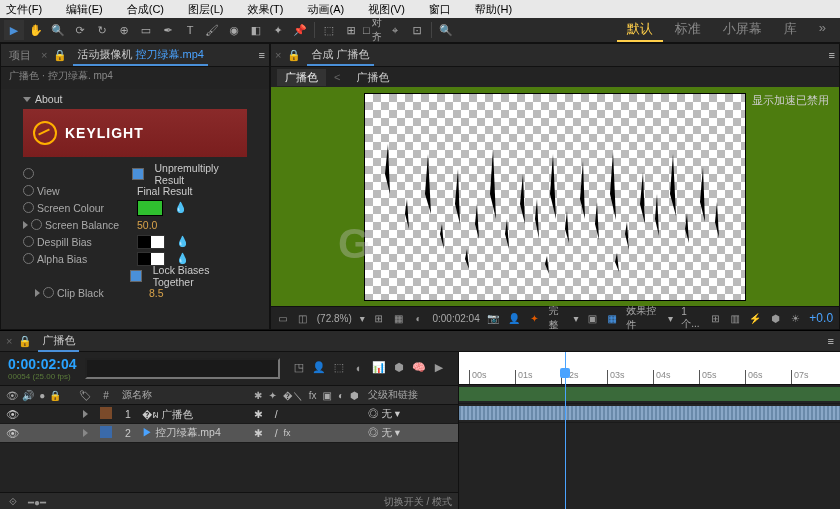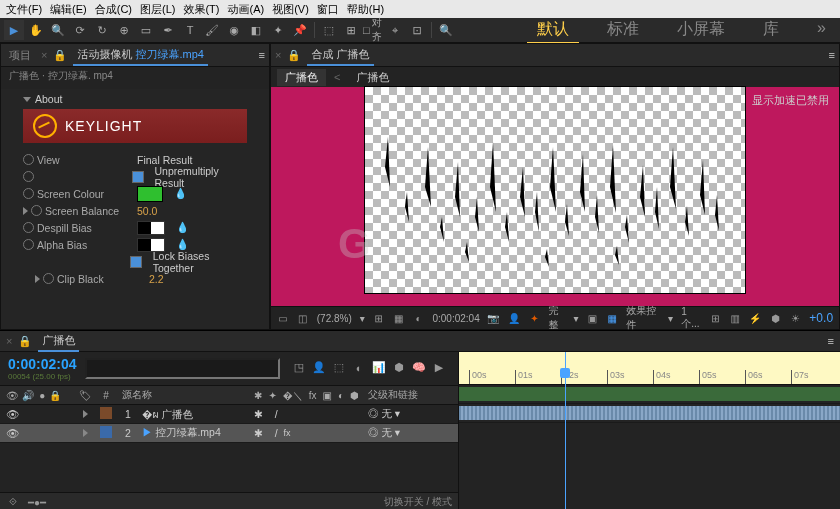--- a/index.html
+++ b/index.html
@@ -1,52 +1,52 @@
 <!DOCTYPE html>
 <html><head>
 <meta charset="utf-8">
 <style>
 html,body{margin:0;padding:0;width:840px;height:509px;background:#1e1e1e;font-family:"Microsoft YaHei",Arial,sans-serif;font-size:11px;color:#ccc;overflow:hidden}
-.menubar{height:18px;background:#e8e8e8;color:#000;display:flex;align-items:center;padding:0 6px;gap:8px;font-size:11px}
+.menubar{height:18px;background:#e8e8e8;color:#000;display:flex;align-items:center;padding:0 6px;gap:24px;font-size:11px}
 .menubar span{cursor:default}
 .toolbar{height:24px;background:#2a2a2a;display:flex;align-items:center;padding:0 4px;gap:2px;border-bottom:1px solid #111}
 .tool-btn{width:20px;height:20px;display:flex;align-items:center;justify-content:center;color:#aaa}
 .tool-btn.sel{background:#333;color:#4a90d9}
 .tool-sep{width:1px;height:16px;background:#444;margin:0 2px}
-.ws-tabs{margin-left:auto;display:flex;gap:18px;color:#888;font-size:16px}
+.ws-tabs{margin-left:auto;display:flex;gap:2px;color:#888;font-size:13px}
 .ws-tab{padding:2px 10px}
 .ws-tab.active{color:#ffcf4a;border-bottom:2px solid #ffcf4a}
 .main{display:flex;height:287px}
 .panel{background:#252525;border:1px solid #111;display:flex;flex-direction:column}
 .panel-left{width:268px}
 .panel-right{flex:1}
 .panel-tabs{height:22px;display:flex;align-items:center;padding:0 4px;gap:6px;background:#2a2a2a;border-bottom:1px solid #111;font-size:11px}
 .ptab{padding:2px 4px;color:#888}
 .ptab.active{color:#ccc;border-bottom:2px solid #4a90d9}
 .ptab .link{color:#4aa3ff}
 .crumb{height:18px;padding:2px 8px;font-size:10px;color:#888;background:#232323}
 .fx-body{flex:1;overflow:hidden;padding:4px 22px;font-size:10.5px}
 .fx-head{display:flex;align-items:center;gap:4px;color:#ccc;margin-bottom:4px}
-.keylight{height:34px;background:linear-gradient(#8a2a2a,#7a1e1e);display:flex;align-items:center;padding:0 10px;margin:4px 0 8px 0;color:#fff;font-weight:normal;font-size:14px;letter-spacing:1px}
+.keylight{height:48px;background:linear-gradient(#8a2a2a,#7a1e1e);display:flex;align-items:center;padding:0 10px;margin:4px 0 8px 0;color:#fff;font-weight:bold;font-size:14px;letter-spacing:1px}
 .keylight .klogo{width:20px;height:20px;border:2px solid #ffb000;border-radius:50%;margin-right:8px;position:relative}
 .keylight .klogo:after{content:"";position:absolute;left:3px;top:8px;width:12px;height:2px;background:#ffb000;transform:rotate(-25deg)}
 .prop{display:flex;align-items:center;height:17px;gap:4px}
 .prop .lbl{width:110px;color:#aaa;display:flex;align-items:center;gap:3px}
 .prop .val{color:#d8a24a}
 .prop .cb{width:10px;height:10px;border:1px solid #666;background:#4a90d9;display:inline-block}
 .swatch{width:24px;height:14px;background:#2fbf2f;border:1px solid #000;display:inline-block}
 .eyedrop{width:14px;height:14px;color:#aaa}
 .tri{display:inline-block;width:0;height:0;border-top:4px solid transparent;border-bottom:4px solid transparent;border-left:5px solid #888}
 .tri.d{border-left:4px solid transparent;border-right:4px solid transparent;border-top:5px solid #888;border-bottom:0}
 .stop{width:9px;height:9px;border:1px solid #777;border-radius:50%;display:inline-block}
 .bw{width:26px;height:12px;background:linear-gradient(90deg,#000 50%,#fff 50%);border:1px solid #333;display:inline-block}
 .comp-sub{height:20px;display:flex;align-items:center;padding:0 6px;gap:8px;background:#232323;font-size:11px}
 .comp-sub .ctab{padding:1px 8px;color:#ccc}
 .comp-sub .ctab.active{background:#333;color:#eee}
-.viewer{flex:1;background:#be185d;position:relative;display:flex;align-items:flex-start;justify-content:center}
+.viewer{flex:1;background:#4d7c0f;position:relative;display:flex;align-items:center;justify-content:center}
 .checker{width:380px;height:206px;background-image:linear-gradient(45deg,#bbb 25%,transparent 25%),linear-gradient(-45deg,#bbb 25%,transparent 25%),linear-gradient(45deg,transparent 75%,#bbb 75%),linear-gradient(-45deg,transparent 75%,#bbb 75%);background-size:16px 16px;background-position:0 0,0 8px,8px -8px,-8px 0;background-color:#fff;position:relative;box-shadow:0 0 0 1px #000}
 .checker svg{position:absolute;inset:0}
 .gpu-off{position:absolute;top:6px;right:10px;color:#ccc;font-size:11px}
 .viewer-bar{height:22px;background:#222;border-top:1px solid #111;display:flex;align-items:center;padding:0 6px;gap:8px;font-size:10px;color:#aaa}
 .icn{width:14px;height:14px;display:inline-flex;align-items:center;justify-content:center;color:#999}
 .blue-plus{color:#4aa3ff;font-size:12px}
 .timeline{height:180px;background:#222;border-top:1px solid #000;display:flex;flex-direction:column}
 .tl-tabs{height:20px;display:flex;align-items:center;padding:0 6px;gap:6px;background:#2a2a2a;border-bottom:1px solid #111;font-size:11px}
 .tl-body{flex:1;display:flex}
 .tl-left{width:458px;background:#232323;border-right:1px solid #111;display:flex;flex-direction:column}
@@ -60,21 +60,21 @@
 .col-c{width:24px;text-align:center}
 .col-c2{width:20px;text-align:center}
 .col-name{flex:1;padding-left:4px}
 .col-sw{width:110px;display:flex;gap:6px;align-items:center;padding-left:4px}
 .col-par{width:90px;padding-left:4px}
 .layer{height:18px;display:flex;align-items:center;font-size:10.5px;border-bottom:1px solid #1a1a1a}
 .layer.sel{background:#555}
 .sq{width:12px;height:12px;background:#7a4a2a;display:inline-block}
 .sq.blue{background:#3a6aaa}
 .eye{width:12px;height:12px;color:#ccc}
-.ruler{height:32px;background:#fef9c3;border-bottom:1px solid #111;position:relative;font-size:9px;color:#888}
+.ruler{height:32px;background:#ffffff;border-bottom:1px solid #111;position:relative;font-size:9px;color:#888}
 .tick{position:absolute;top:18px;border-left:1px solid #555;height:14px;padding-left:2px}
 .playhead{position:absolute;top:0;bottom:0;width:1px;background:#4aa3ff}
 .playhead:before{content:"";position:absolute;top:16px;left:-5px;width:10px;height:10px;background:#4aa3ff;border-radius:2px}
 .track{height:18px;position:relative;border-bottom:1px solid #1a1a1a}
 .clip1{position:absolute;left:0;right:0;top:2px;height:14px;background:#3a6a3a}
 .clip2{position:absolute;left:0;right:0;top:2px;height:14px;background:repeating-linear-gradient(90deg,#6a8aaa,#6a8aaa 2px,#8aa8c8 2px,#8aa8c8 4px)}
 .tl-foot{height:18px;background:#2a2a2a;border-top:1px solid #111;display:flex;align-items:center;padding:0 6px;font-size:10px;color:#888;gap:10px}
 .watermark{position:absolute;left:338px;top:220px;font-size:42px;color:rgba(200,200,200,.35);font-weight:bold;pointer-events:none;z-index:50}
 </style>
 </head>
@@ -141,30 +141,30 @@
     <div class="crumb">广播色 · 控刀绿幕. mp4</div>
     <div class="fx-body">
       <div class="fx-head">
           <span class="tri d"></span>
           <span>About</span>
         </div>
       <div class="keylight">
           <span class="klogo"></span>
           <span>KEYLIGHT</span>
         </div>
+      <div class="prop"><span class="lbl">
+            <span class="stop"></span>
+          </span><span class="cb"></span>&nbsp;<span>Unpremultiply Result</span></div>
       <div class="prop">
           <span class="lbl">
             <span class="stop"></span>
             <span>View</span>
           </span>
           <span>Final Result</span>
         </div>
-      <div class="prop"><span class="lbl">
-            <span class="stop"></span>
-          </span><span class="cb"></span>&nbsp;<span>Unpremultiply Result</span></div>
       <div class="prop"><span class="lbl">
             <span class="stop"></span>
             <span>Screen Colour</span>
           </span><span class="swatch"></span>&nbsp;<span class="eyedrop">💧</span></div>
       <div class="prop">
           <span class="lbl">
             <span class="tri"></span>
             <span class="stop"></span>
             <span>Screen Balance</span>
           </span>
@@ -178,21 +178,21 @@
             <span class="stop"></span>
             <span>Alpha Bias</span>
           </span><span class="bw"></span>&nbsp;<span class="eyedrop">💧</span></div>
       <div class="prop"><span class="lbl"></span><span class="cb"></span>&nbsp;<span>Lock Biases Together</span></div>
       <div class="prop" style="padding-left:12px">
           <span class="lbl">
             <span class="tri"></span>
             <span class="stop"></span>
             <span>Clip Black</span>
           </span>
-          <span class="val">2.2</span>
+          <span class="val">8.5</span>
         </div>
 
     </div>
   </div>
 
   <div class="panel panel-right">
     <div class="panel-tabs">
       <span style="color:#666">×</span>
       <span class="icn">🔒</span>
       <span class="ptab active"><span>合成</span> <span>广播色</span></span>

